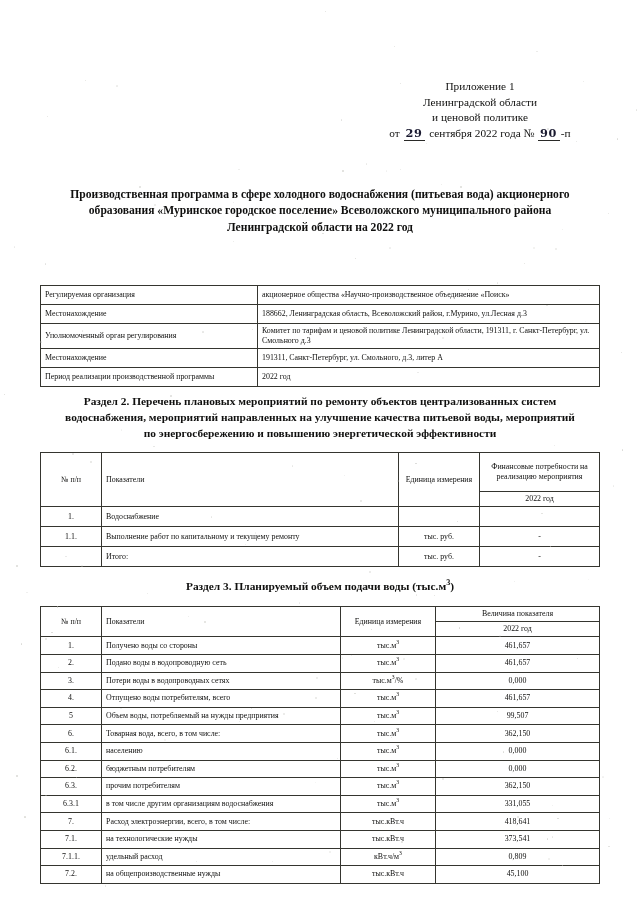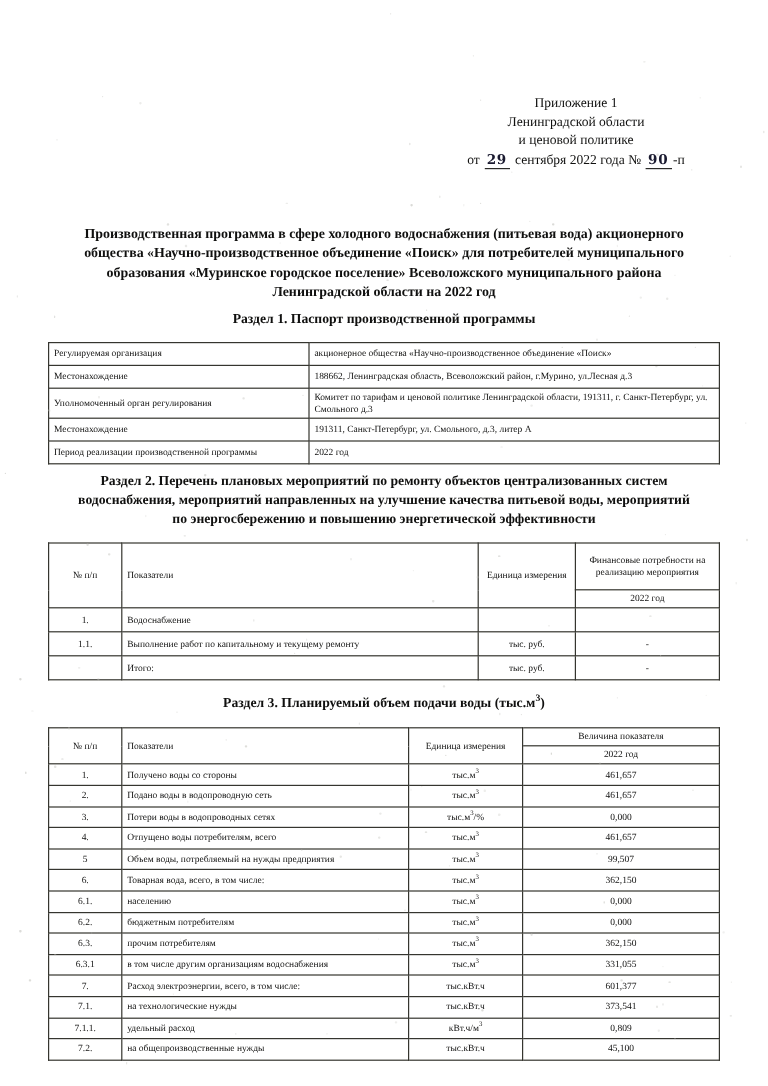--- a/index.html
+++ b/index.html
@@ -143,26 +143,24 @@
       <span class="hw">29</span>
       <span>сентября</span>
       <span>2022 года</span>
       <span>№</span>
       <span class="hw">90</span><span>-п</span>
     </div>
   </div>
 
   <div class="doc-title">
     <div>Производственная программа в сфере холодного водоснабжения (питьевая вода) акционерного</div>
-    <div>общества «Научно-производственное объединение «Поиск»  для потребителей муниципального</div>
     <div>образования «Муринское городское поселение» Всеволожского муниципального района</div>
     <div>Ленинградской области на 2022  год</div>
   </div>
 
-  <div class="section-heading" id="sec1-heading">Раздел 1. Паспорт производственной программы</div>
 
   <table class="doc-table" id="table-passport">
     <tbody>
       <tr>
         <td class="k">Регулируемая организация</td>
         <td>акционерное общества «Научно-производственное объединение «Поиск»</td>
       </tr>
       <tr>
         <td class="k">Местонахождение</td>
         <td>188662, Ленинградская область, Всеволожский район, г.Мурино, ул.Лесная д.3</td>
@@ -294,21 +292,21 @@
         <tr>
           <td class="c-num">6.3.1</td>
           <td class="c-name sub-indent">в том числе другим организациям водоснабжения</td>
           <td class="c-unit">тыс.м<sup>3</sup></td>
           <td class="c-val">331,055</td>
         </tr>
         <tr>
           <td class="c-num">7.</td>
           <td class="c-name">Расход электроэнергии, всего, в том числе:</td>
           <td class="c-unit">тыс.кВт.ч</td>
-          <td class="c-val">601,377</td>
+          <td class="c-val">418,641</td>
         </tr>
         <tr>
           <td class="c-num">7.1.</td>
           <td class="c-name">на технологические нужды</td>
           <td class="c-unit">тыс.кВт.ч</td>
           <td class="c-val">373,541</td>
         </tr>
         <tr>
           <td class="c-num">7.1.1.</td>
           <td class="c-name">удельный расход</td>

